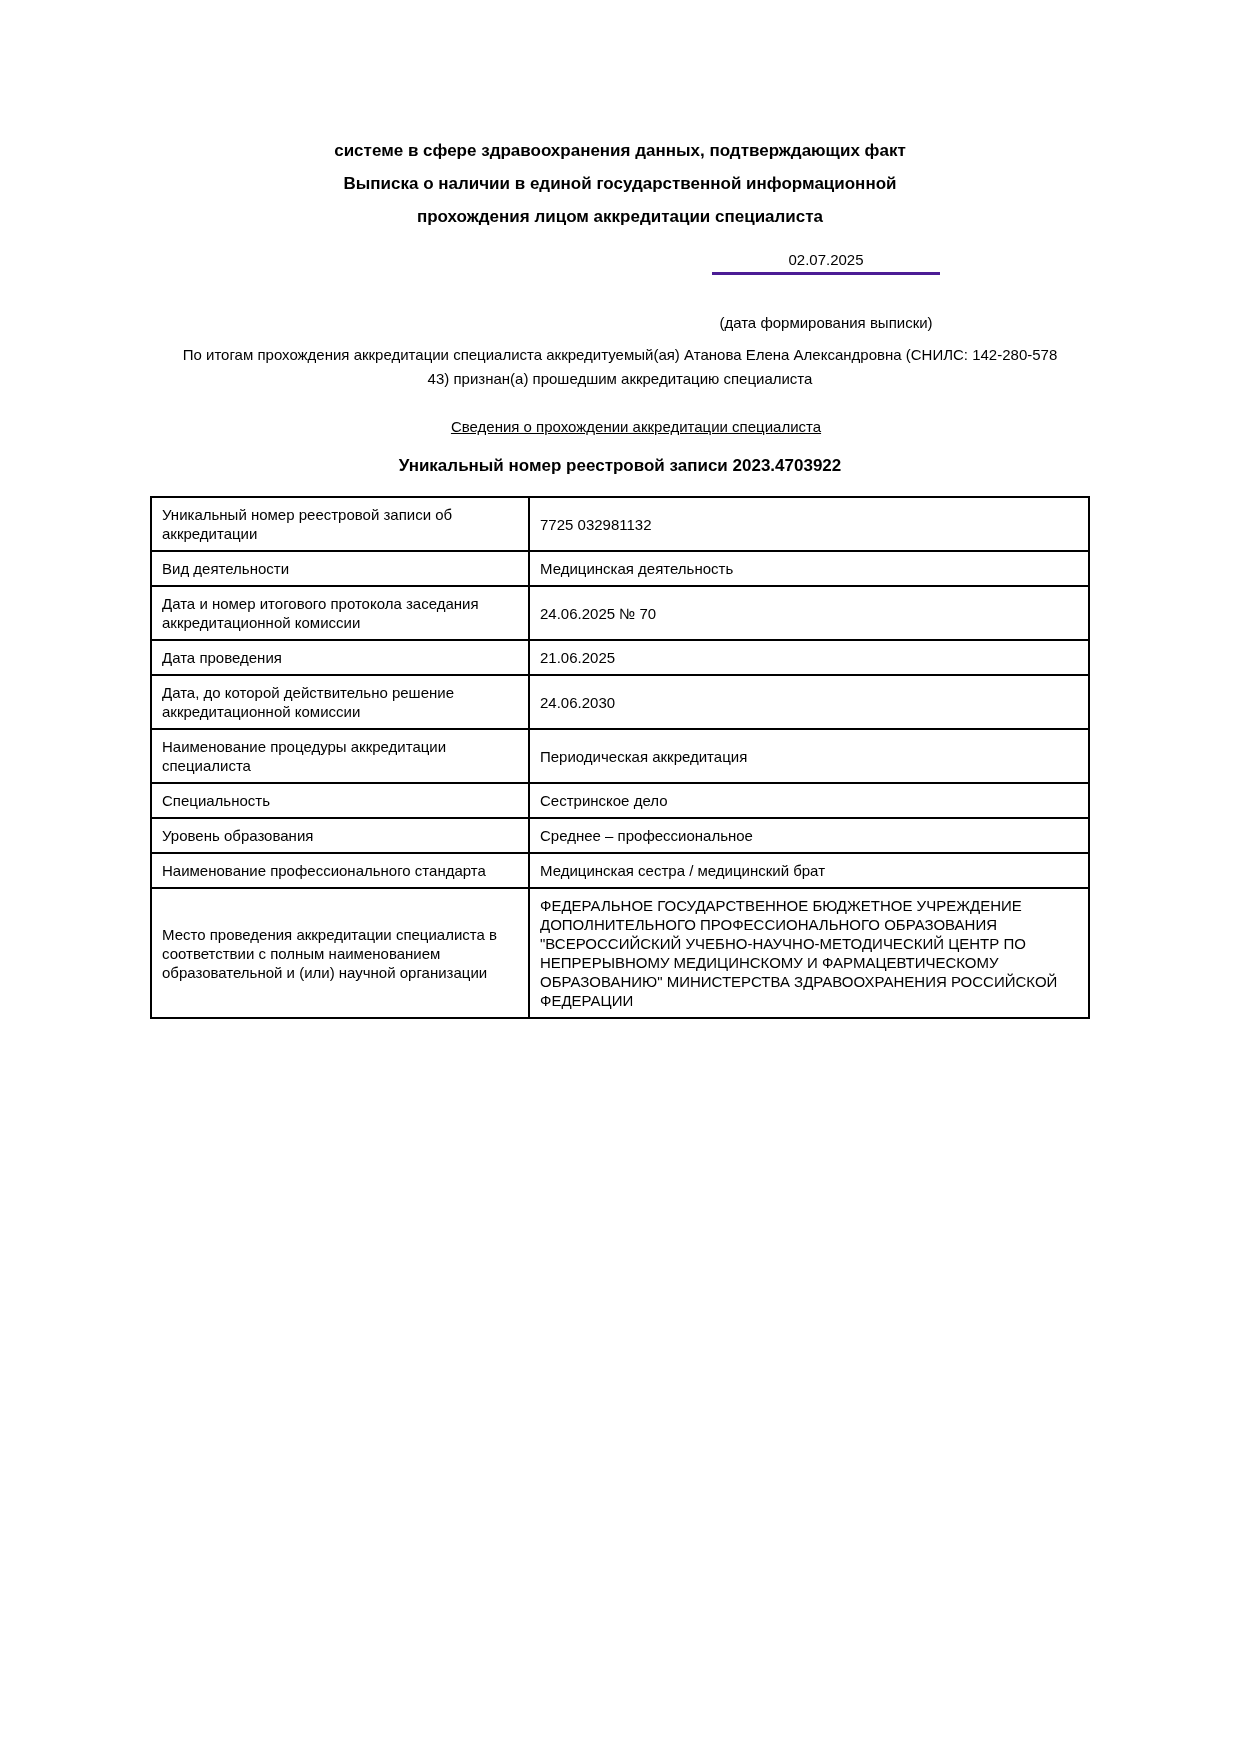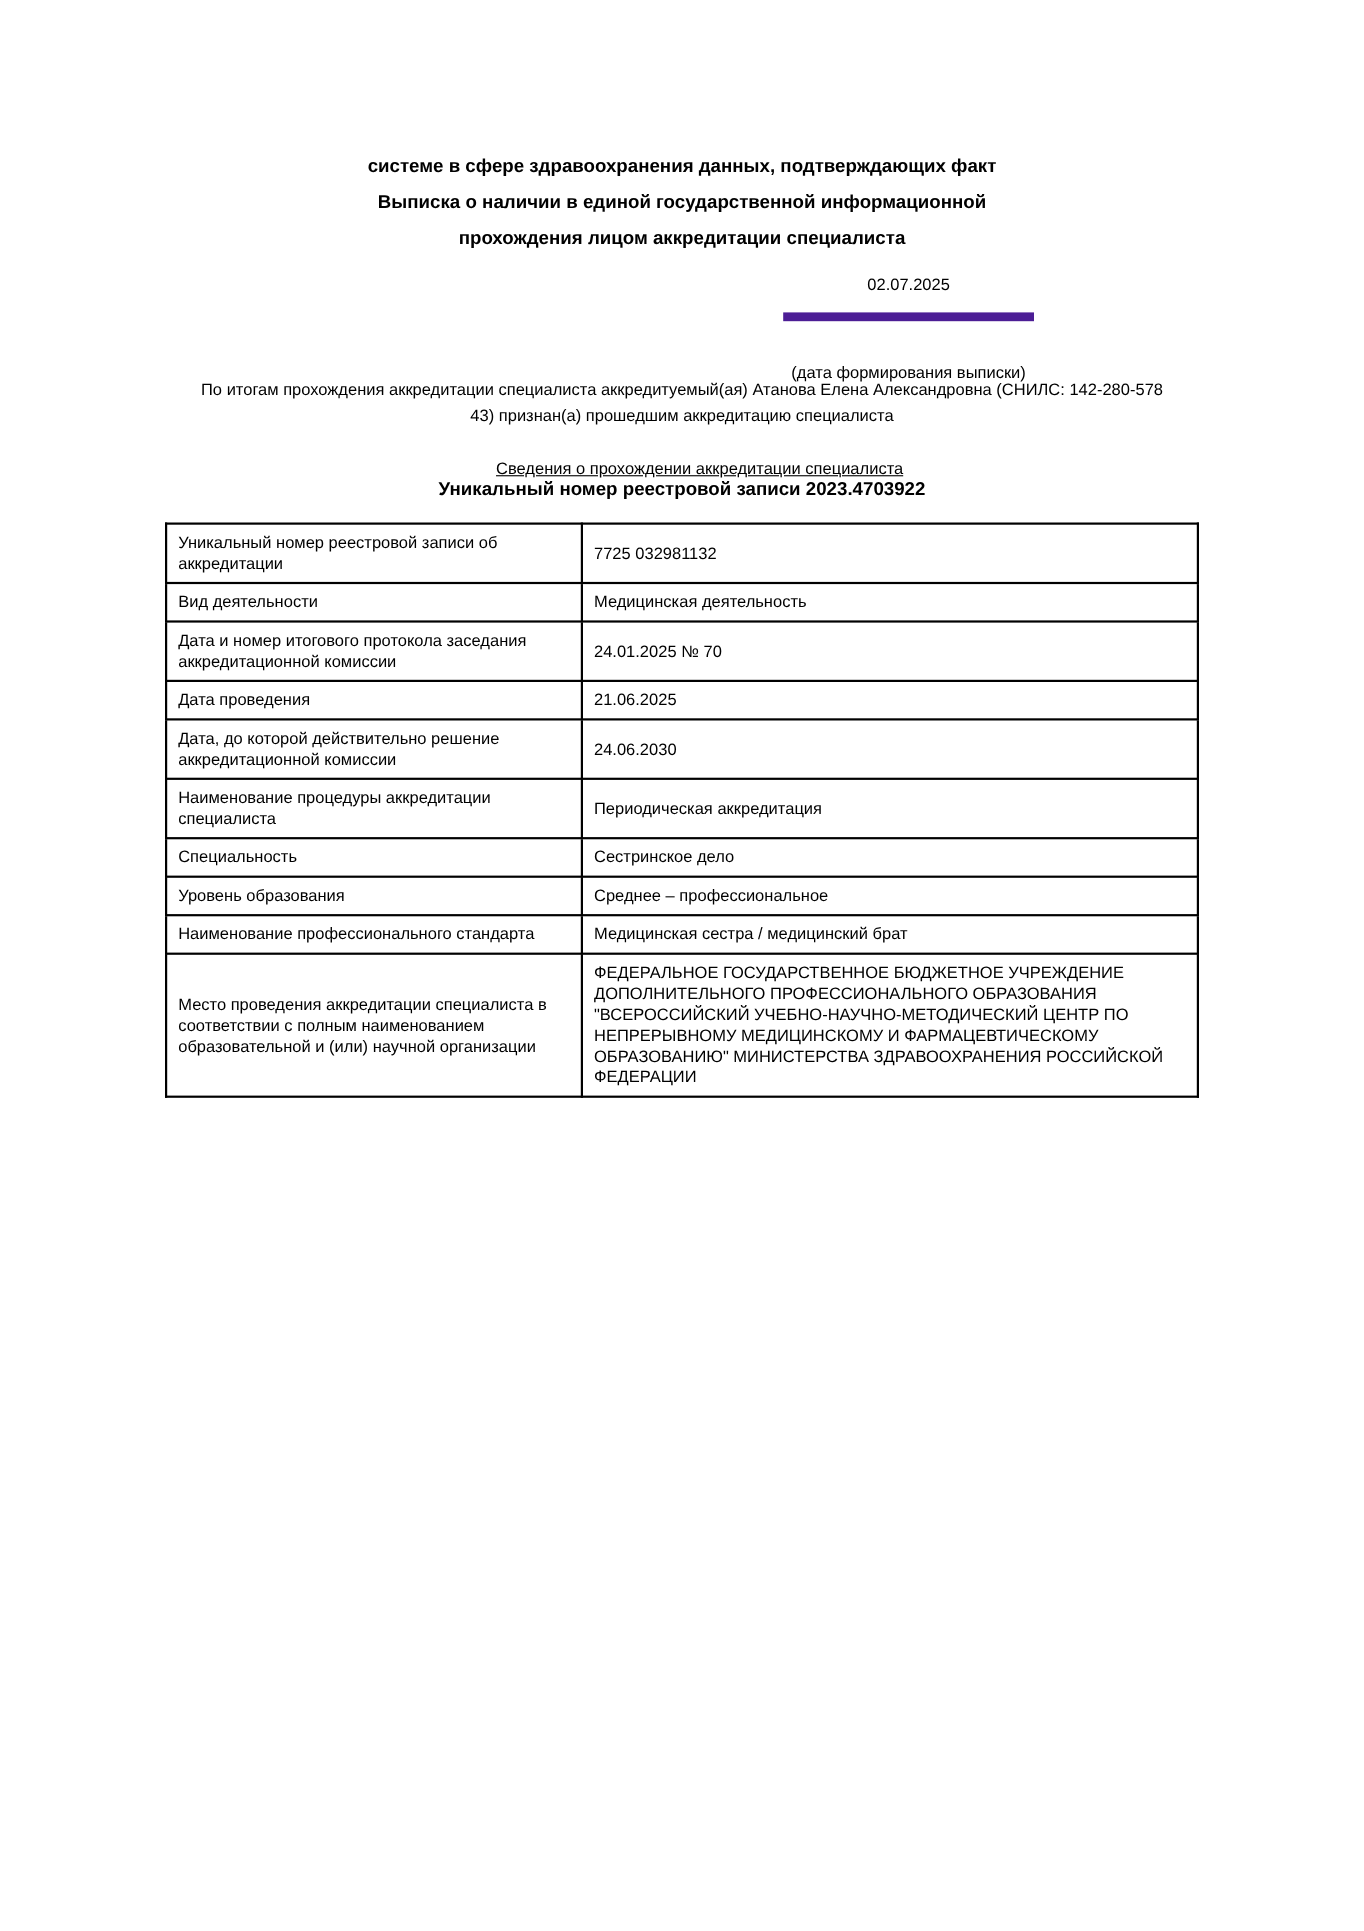--- a/index.html
+++ b/index.html
@@ -23,42 +23,43 @@
     position: absolute;
     top: 250px;
     left: 712px;
     width: 228px;
     text-align: center;
     font-size: 15px;
     line-height: 20px;
   }
   .date-value {
     display: block;
-    border-bottom: 8px solid #4c1d95;
-    padding-bottom: 14px;
+    border-bottom: 3px solid #4c1d95;
+    padding-bottom: 2px;
   }
   .date-caption {
     display: block;
     padding-top: 16px;
     margin-top: 22px;
   }
   .intro {
     margin-top: 110px;
     text-align: center;
     font-size: 15px;
     line-height: 24px;
   }
   .section-heading {
     margin-top: 27px;
     text-align: center;
     font-size: 15px;
     padding-left: 32px;
   }
   .section-heading span { text-decoration: underline; }
   .registry-heading {
+    margin-top: 21px;
     text-align: center;
     font-weight: bold;
     font-size: 17px;
   }
   table.acc-table {
     border-collapse: collapse;
     table-layout: fixed;
     width: 938px;
     margin: 20px 0 0 150px;
   }
@@ -109,21 +110,21 @@
       <tr>
         <td>Уникальный номер реестровой записи об аккредитации</td>
         <td>7725 032981132</td>
       </tr>
       <tr>
         <td>Вид деятельности</td>
         <td>Медицинская деятельность</td>
       </tr>
       <tr>
         <td>Дата и номер итогового протокола заседания аккредитационной комиссии</td>
-        <td>24.01.2025 № 70</td>
+        <td>24.06.2025 № 70</td>
       </tr>
       <tr>
         <td>Дата проведения</td>
         <td>21.06.2025</td>
       </tr>
       <tr>
         <td>Дата, до которой действительно решение аккредитационной комиссии</td>
         <td>24.06.2030</td>
       </tr>
       <tr>

